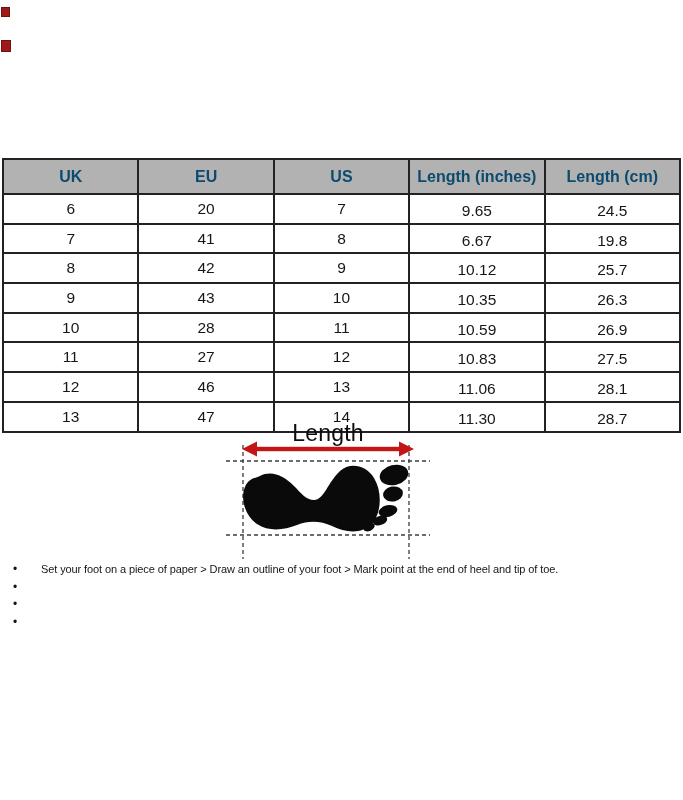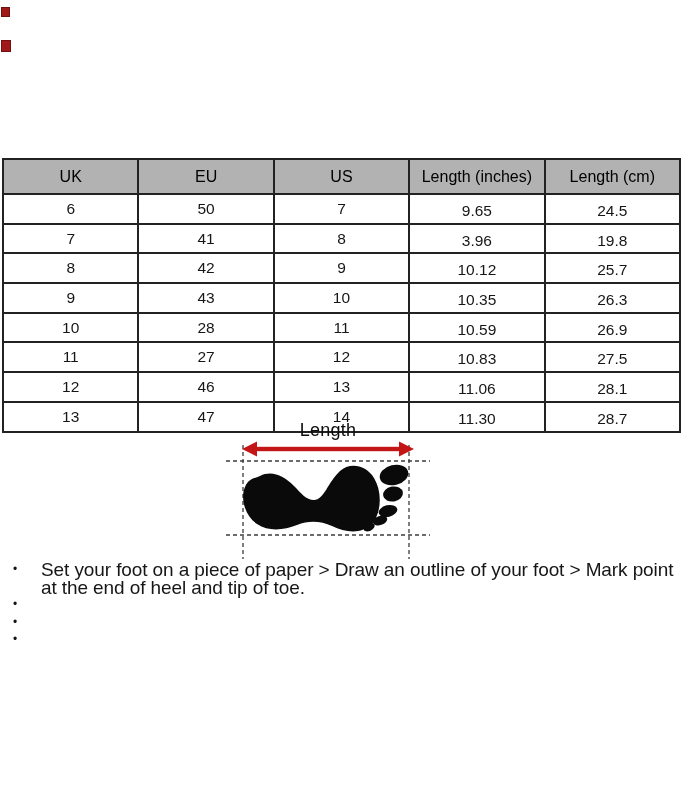--- a/index.html
+++ b/index.html
@@ -25,40 +25,40 @@
     position:absolute;left:2px;top:158px;width:679px;
     border-collapse:collapse;table-layout:fixed;
   }
   .size-table th,.size-table td{
     border:2px solid var(--table-border);
     text-align:center;vertical-align:middle;
     overflow:hidden;white-space:nowrap;
   }
   .size-table th{
     background:var(--header-bg);
-    height:31px;font-size:16px;font-weight:normal;color:#000000;
+    height:31px;font-size:16px;font-weight:bold;color:#0c4a6e;
   }
   .size-table td{
     height:25.7px;font-size:15.5px;background:#fff;
   }
   .size-table td.low{padding-top:7px;height:18.7px;vertical-align:top;}
 
   
   .diagram{position:absolute;left:224px;top:420px;width:208px;height:142px;}
   .length-label{
     position:absolute;top:0;left:0;right:0;text-align:center;
-    font-size:18px;color:#0d0d0d;letter-spacing:.2px;
+    font-size:23px;color:#0d0d0d;letter-spacing:.2px;
   }
   .diagram svg{position:absolute;left:0;top:0;}
 
   
   .instructions{position:absolute;left:9px;top:561px;width:668px;}
   .bullet-row{display:flex;align-items:flex-start;line-height:17.5px;}
   .bullet-dot{flex:0 0 28px;padding-left:4px;font-size:12px;color:#141414;}
-  .bullet-text{font-size:19px;letter-spacing:-0.1px;color:var(--text);}
+  .bullet-text{font-size:11px;letter-spacing:-0.1px;color:var(--text);}
 </style>
 </head>
 <body>
 
 <div class="page">
 
   <div class="artifact m1"></div>
   <div class="artifact m2"></div>
 
   <table class="size-table">
@@ -67,30 +67,30 @@
           <th>UK</th>
           <th>EU</th>
           <th>US</th>
           <th>Length (inches)</th>
           <th>Length (cm)</th>
         </tr>
     </thead>
     <tbody>
         <tr>
           <td>6</td>
-          <td>50</td>
+          <td>20</td>
           <td>7</td>
           <td class="low">9.65</td>
           <td class="low">24.5</td>
         </tr>
         <tr>
           <td>7</td>
           <td>41</td>
           <td>8</td>
-          <td class="low">3.96</td>
+          <td class="low">6.67</td>
           <td class="low">19.8</td>
         </tr>
         <tr>
           <td>8</td>
           <td>42</td>
           <td>9</td>
           <td class="low">10.12</td>
           <td class="low">25.7</td>
         </tr>
         <tr>

